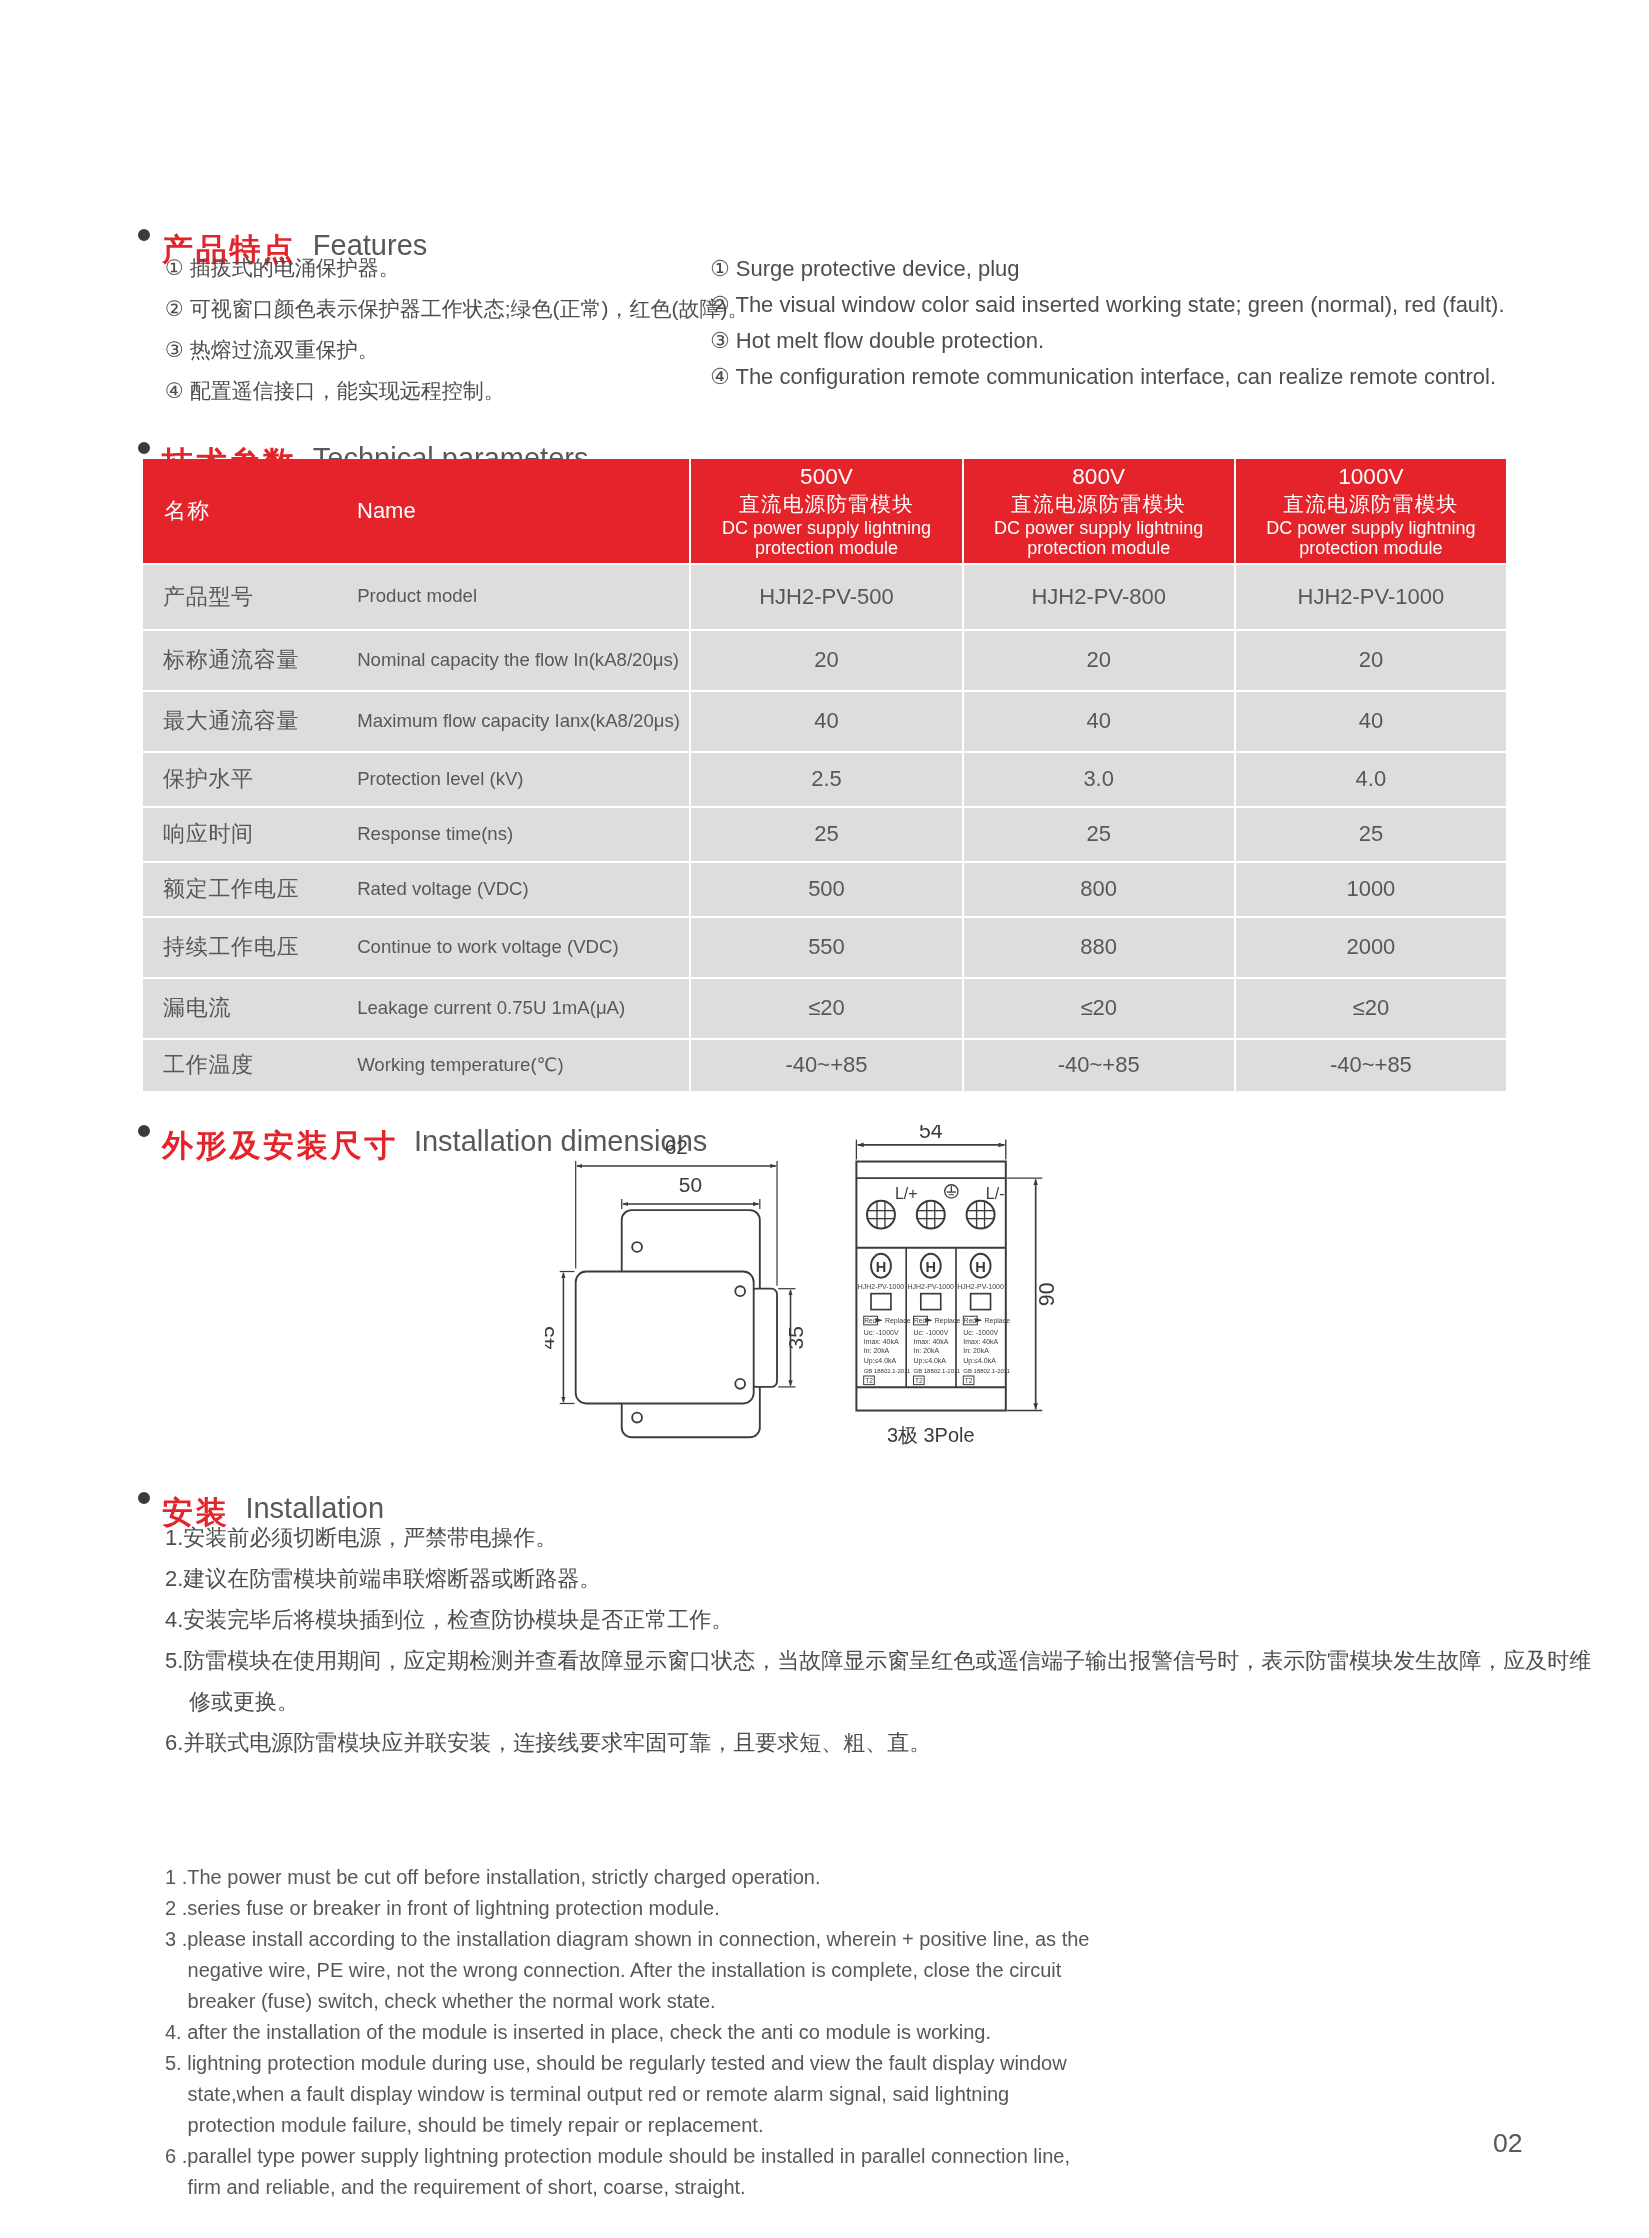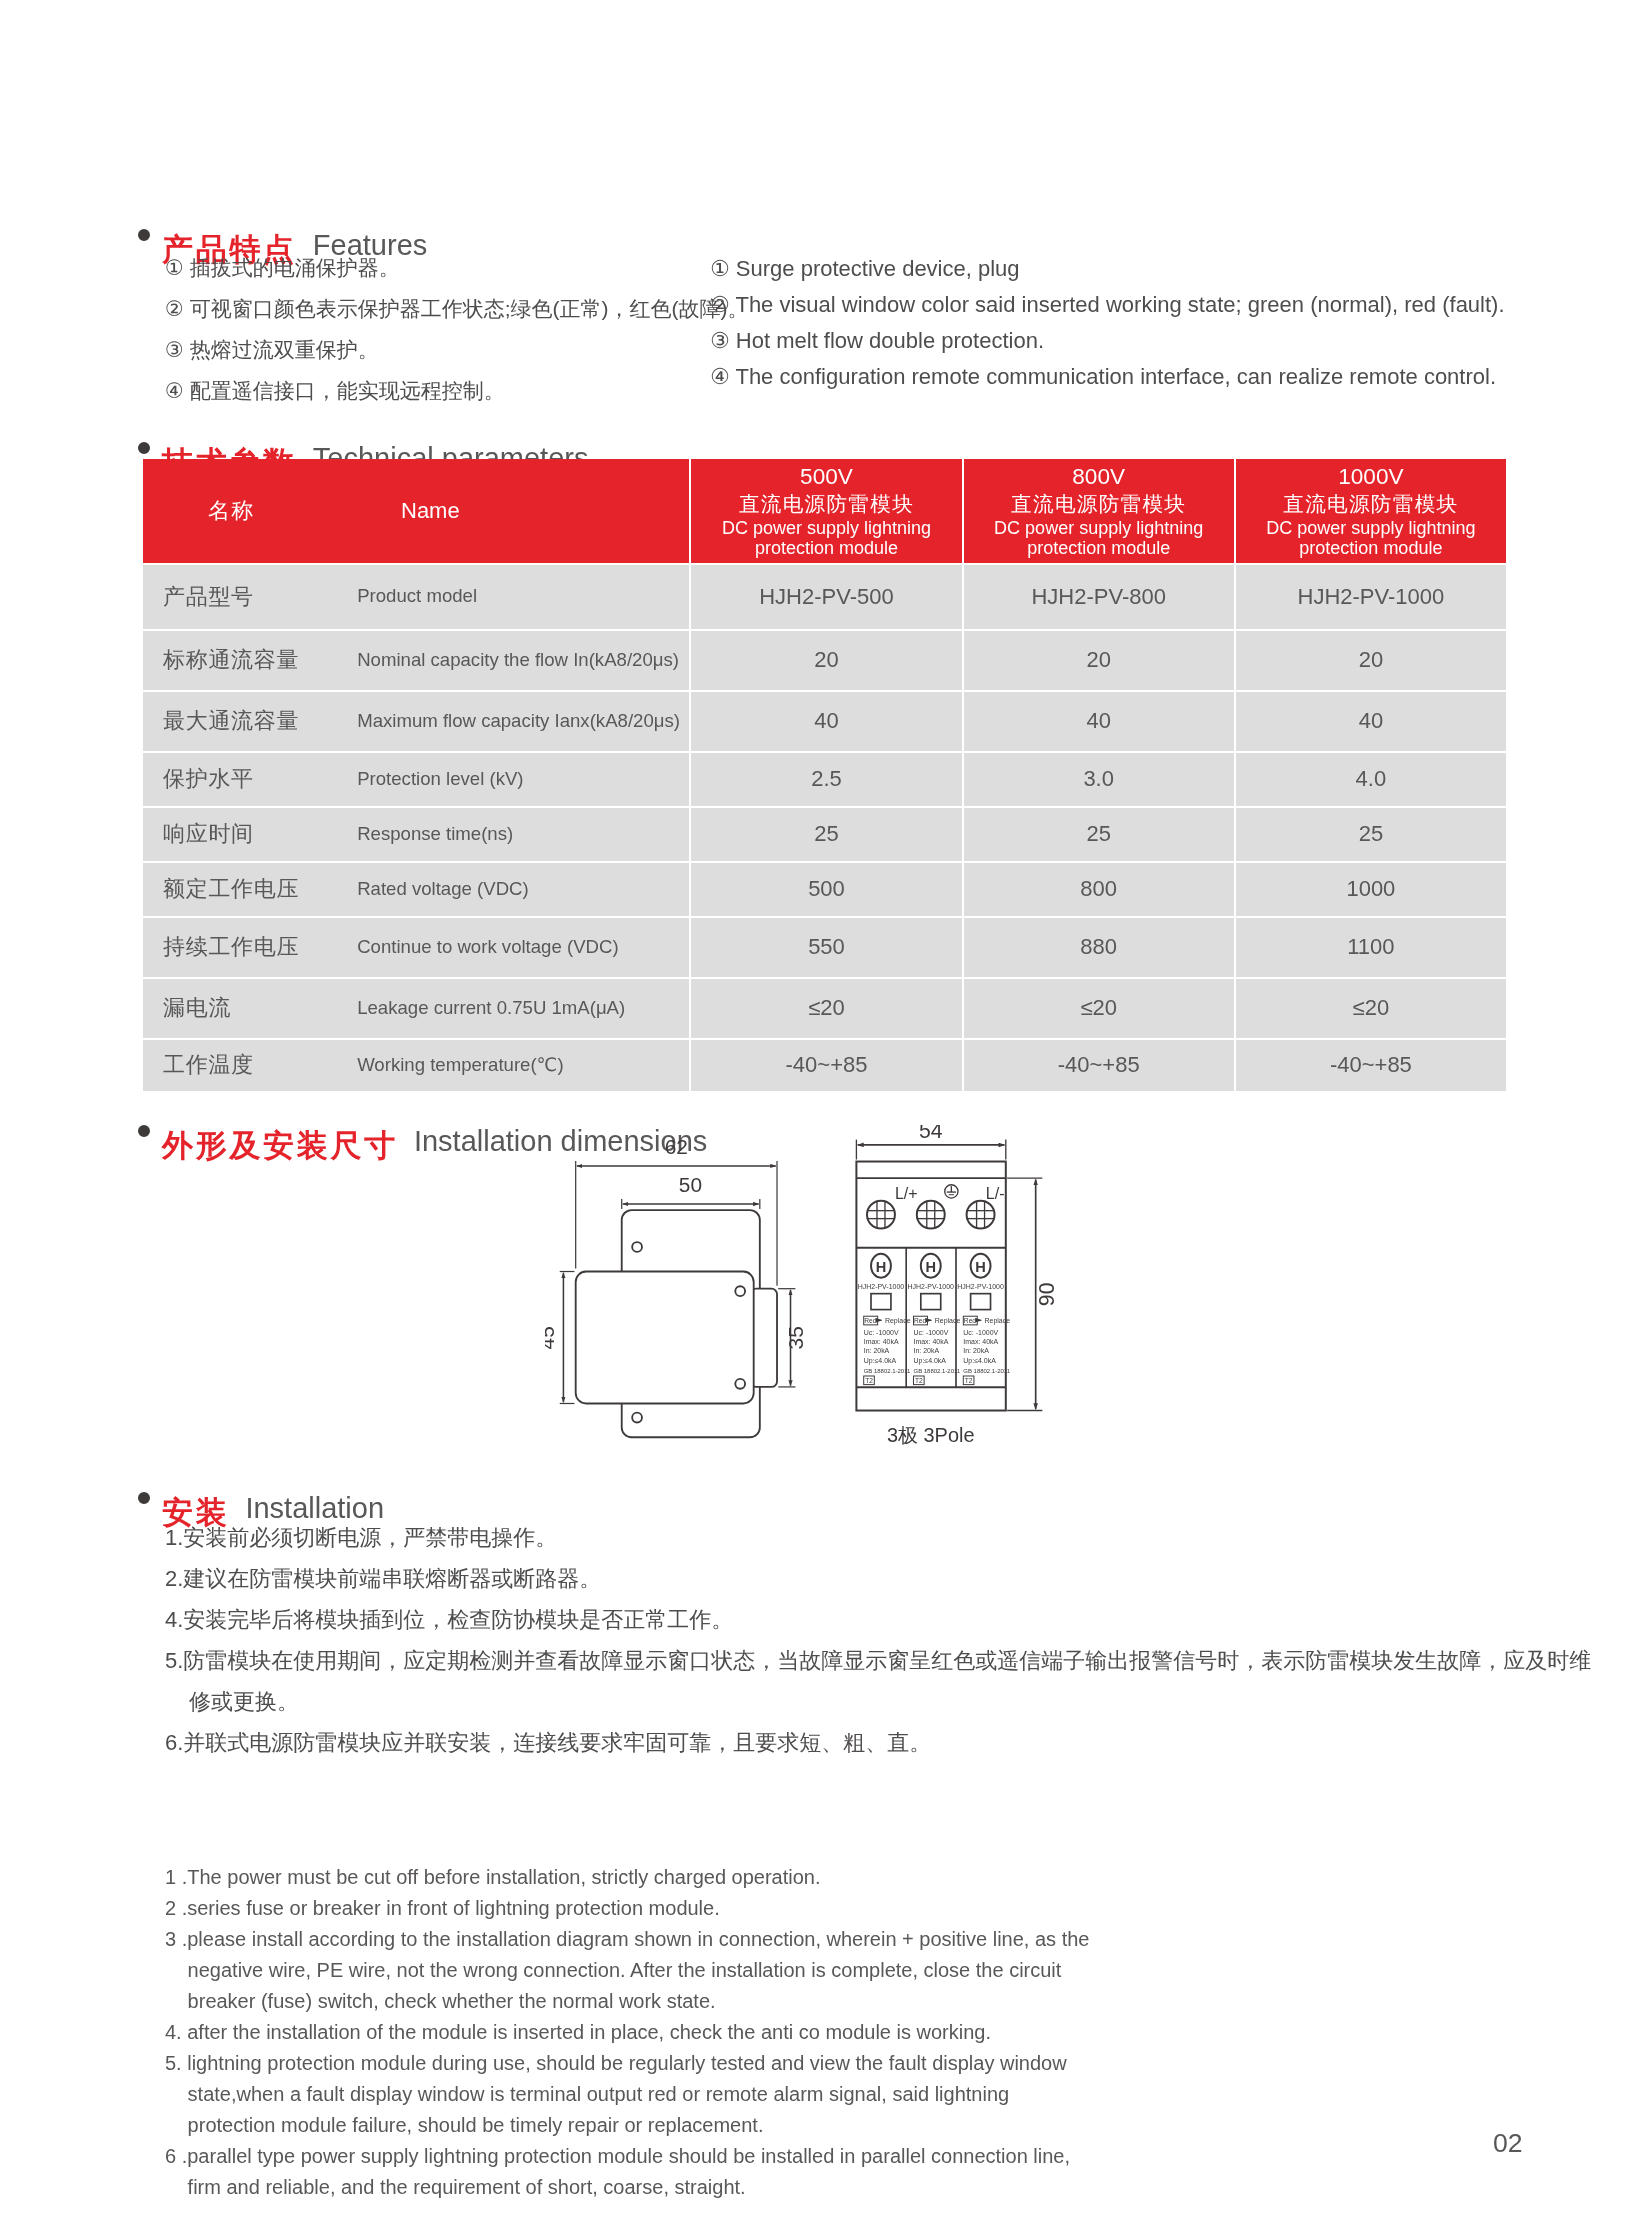--- a/index.html
+++ b/index.html
@@ -20,21 +20,21 @@
   .feat-zh .item { font-size:21px; line-height:41px; white-space:nowrap; }
   .feat-en { position:absolute; left:710px; top:251px; width:924px; }
   .feat-en .item { font-size:22px; line-height:36px; }
 
   
   table.tech { position:absolute; left:143px; top:459px; width:1363px;
                border-collapse:separate; border-spacing:0; table-layout:fixed; }
   table.tech col.c1 { width:214px; } table.tech col.c2 { width:332px; }
   table.tech col.c3, table.tech col.c4, table.tech col.c5 { width:272px; }
   table.tech th { background:#e5232b; color:#ffffff; font-weight:normal;
-                  vertical-align:middle; height:96px; border-bottom:2.7px solid #fff;padding-left:44px; }
+                  vertical-align:middle; height:96px; border-bottom:2.7px solid #fff; }
   table.tech th.name-head { text-align:left; }
   table.tech th.name-head .inner { display:flex; align-items:center; }
   table.tech th.name-head .zh { font-size:22px; padding-left:21px; width:214px; letter-spacing:1.3px; }
   table.tech th.name-head .en { font-size:22px; }
   table.tech th.prod-head { border-left:2.7px solid #fff; text-align:center; padding:4px 2.7px; }
   table.tech th.prod-head .v  { font-size:22.6px; line-height:28px; }
   table.tech th.prod-head .z  { font-size:20.6px; line-height:26.6px; letter-spacing:1.3px; }
   table.tech th.prod-head .e  { font-size:18px; line-height:20.6px; }
   table.tech td { background:#dddddd; color:#595757; border-bottom:2.7px solid #fff;
                   vertical-align:middle; }
@@ -161,21 +161,21 @@
         <td class="en">Rated voltage (VDC)</td>
         <td class="val">500</td>
         <td class="val">800</td>
         <td class="val">1000</td>
       </tr>
       <tr class="h92">
         <td class="zh">持续工作电压</td>
         <td class="en">Continue to work voltage (VDC)</td>
         <td class="val">550</td>
         <td class="val">880</td>
-        <td class="val">1100</td>
+        <td class="val">2000</td>
       </tr>
       <tr class="h92">
         <td class="zh">漏电流</td>
         <td class="en">Leakage current 0.75U 1mA(μA)</td>
         <td class="val">≤20</td>
         <td class="val">≤20</td>
         <td class="val">≤20</td>
       </tr>
       <tr class="h80">
         <td class="zh">工作温度</td>

